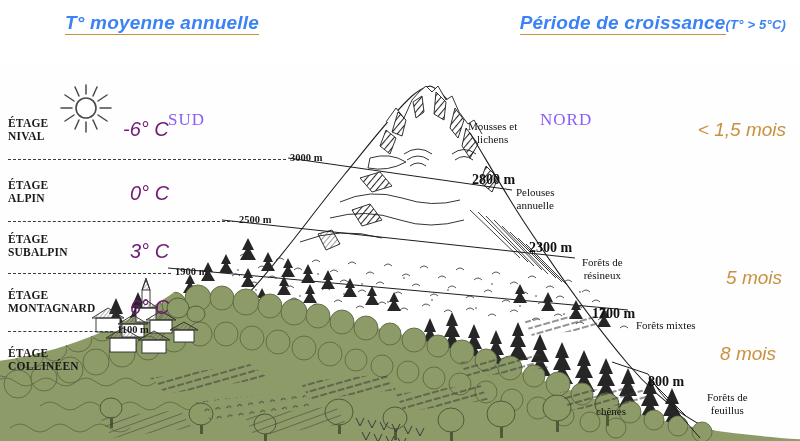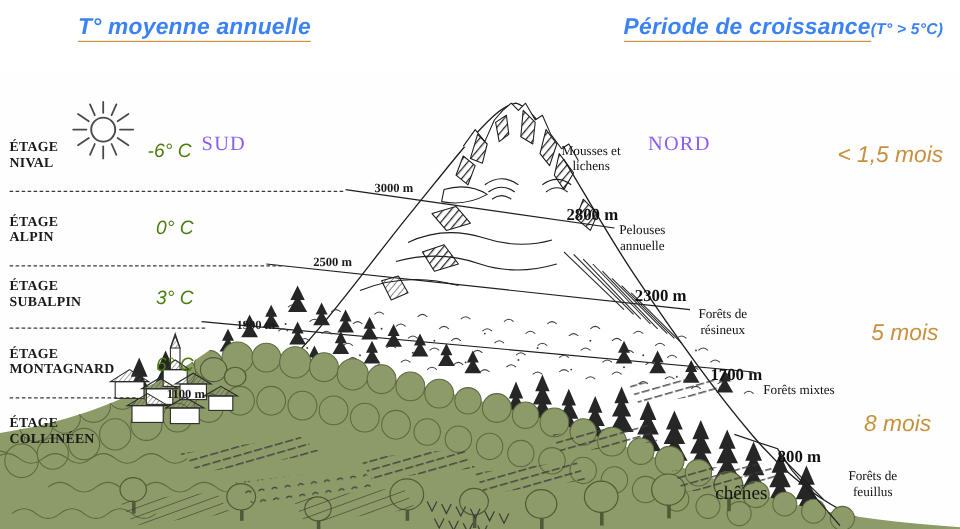--- a/index.html
+++ b/index.html
@@ -52,22 +52,22 @@
     letter-spacing:.2px;
     white-space:nowrap;
   }
   .stage-label span{display:block;}
 
   
   .temp{
     position:absolute;
     font-family:"Liberation Sans", sans-serif;
     font-style:italic;
-    font-size:16px;
-    color:#4d7c0f;
+    font-size:20px;
+    color:#701a75;
     white-space:nowrap;
     font-weight:500;
   }
 
   
   .period{
     position:absolute;
     font-family:"Liberation Sans", sans-serif;
     font-style:italic;
     font-size:19px;
@@ -82,34 +82,33 @@
     height:0;
     border-top:1.3px dashed #3a3a3a;
   }
   .elev{
     position:absolute;
     font-family:"Liberation Serif", serif;
     font-weight:bold;
     font-size:10.5px;
     color:#1a1a1a;
     white-space:nowrap;
-    margin-left:22px;
   }
 
   
   .anno{
     position:absolute;
     font-family:"Liberation Serif", serif;
     font-size:11px;
     color:#111;
     line-height:13px;
     text-align:center;
     white-space:nowrap;
   }
-  .anno.small{font-size:16px;}
+  .anno.small{font-size:11px;}
   .compass{
     position:absolute;
     font-family:Liberation Serif, serif;
     font-size:17px;
     letter-spacing:1px;
     color:#8b5cf6;
     white-space:nowrap;
   }
   .elev-in{
     position:absolute;

